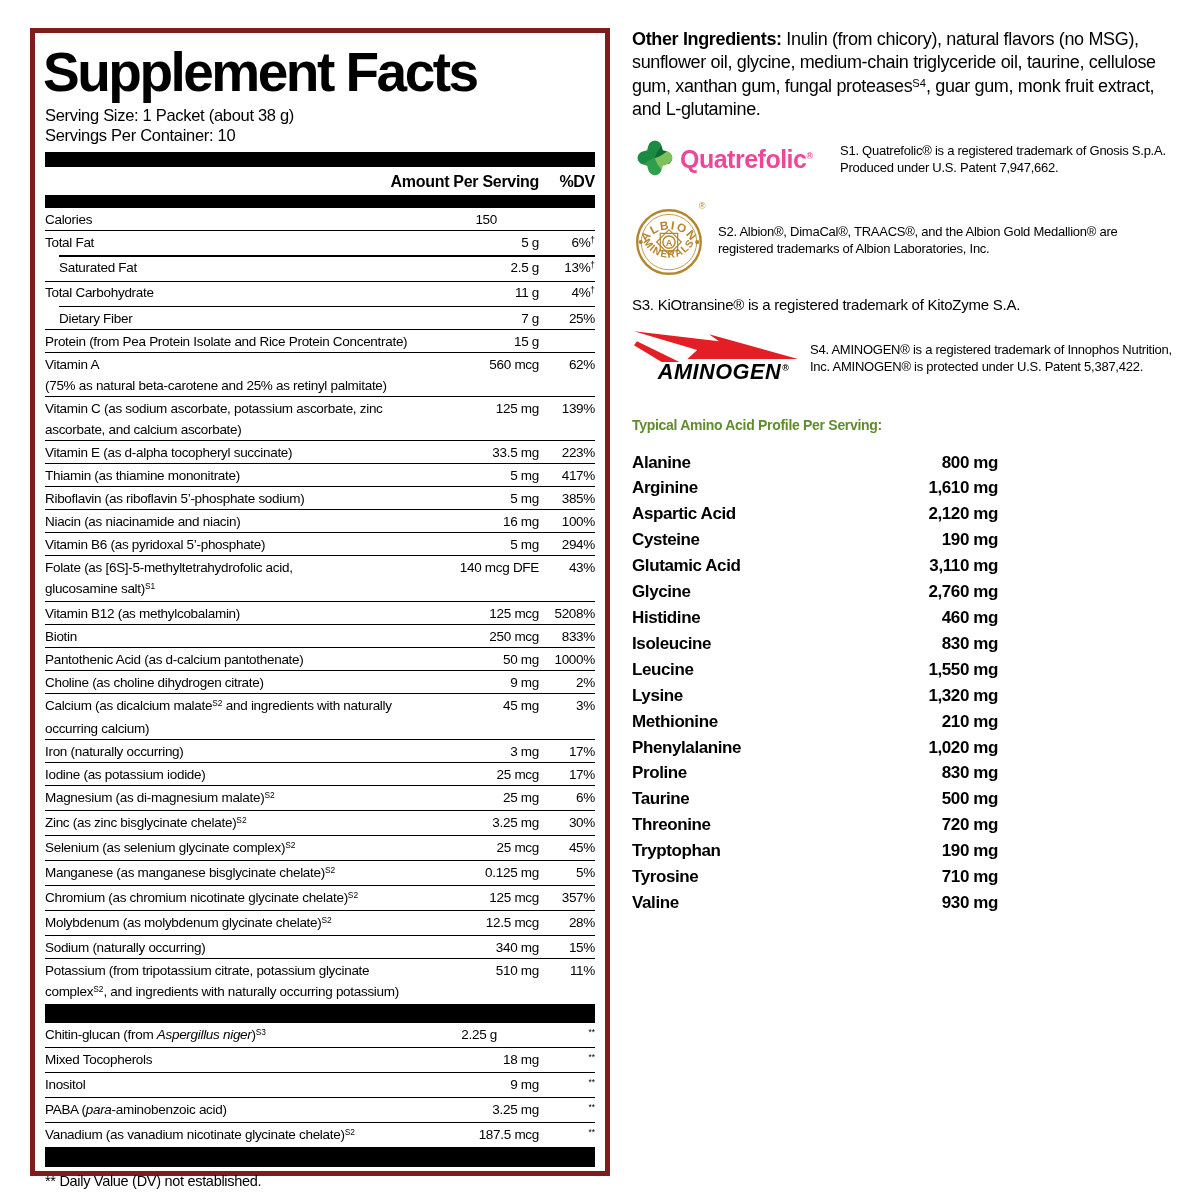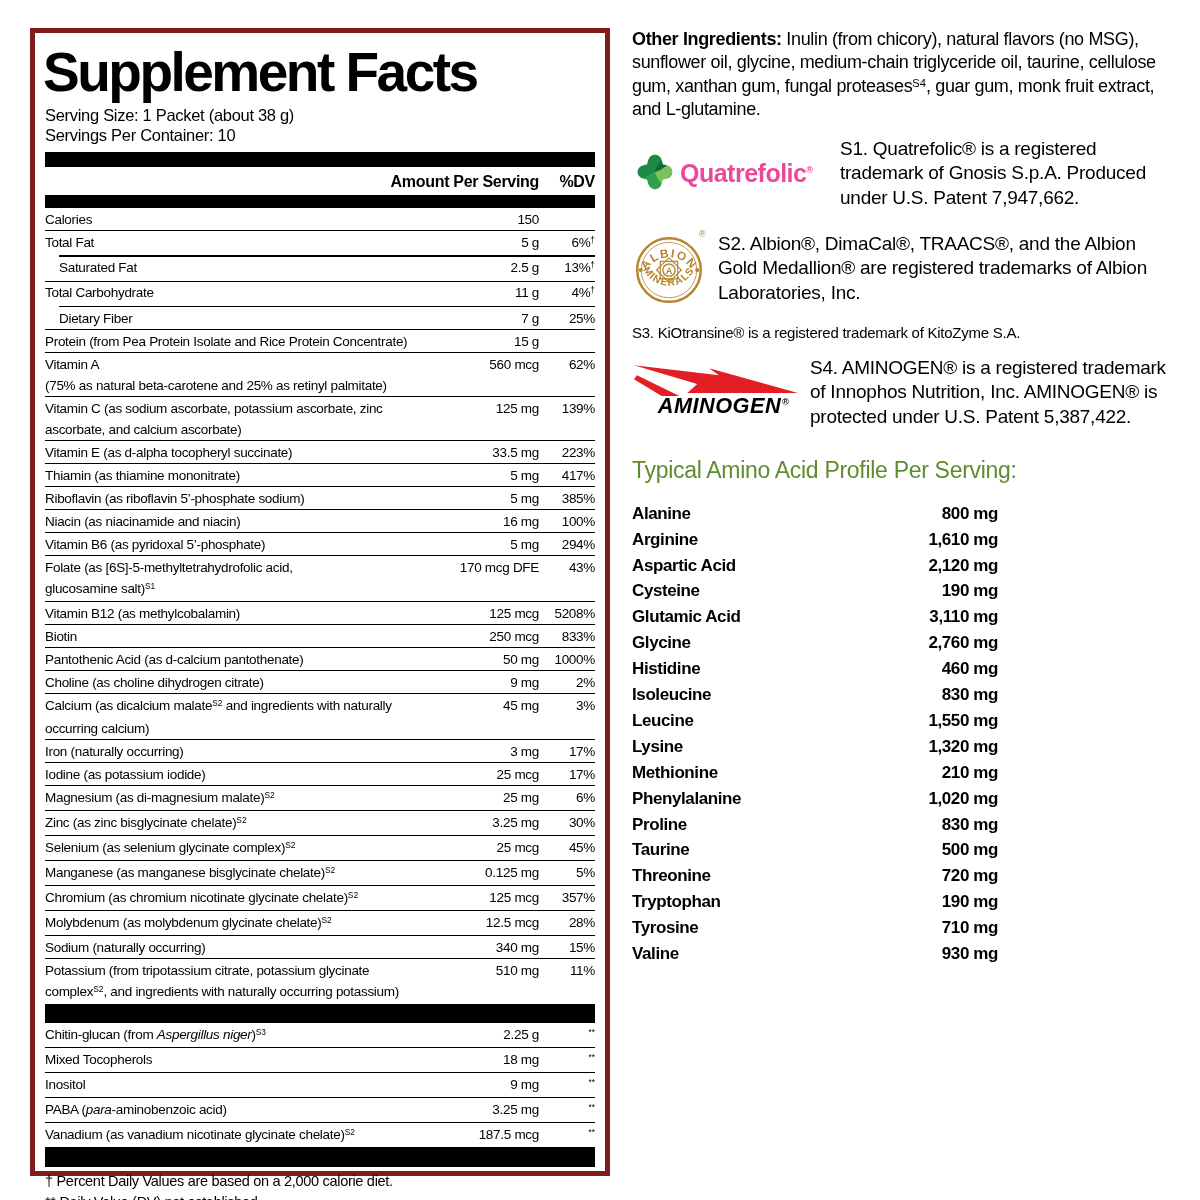--- a/index.html
+++ b/index.html
@@ -18,42 +18,42 @@
   .bar3{height:19px;}
   .bar4{height:20px;}
   .col-head{display:flex;align-items:flex-end;font-weight:bold;font-size:16px;
     letter-spacing:-0.3px;padding:6px 0 4px 0;}
   .col-head .spacer{flex:1;}
   .col-head .amt{text-align:right;}
   .col-head .dv{width:56px;text-align:right;}
 
   .row{display:flex;align-items:flex-start;border-top:1.5px solid #000;
     font-size:13.5px;letter-spacing:-0.3px;line-height:21px;padding:0.5px 0;}
-  .rows-group .row:first-child{border-top:none;}
+  .rows-group .row:first-child{border-top:none;gap:42px;}
   .row.indent{border-top:none;position:relative;padding-top:2px;}
   .row.indent::before{content:"";position:absolute;left:14px;right:0;top:0;height:1.5px;background:#000;}
   .row.indent .row-name{padding-left:14px;}
   .row-name{flex:1;white-space:nowrap;}
   .row-amount{width:118px;text-align:right;white-space:nowrap;}
   .row-dv{width:56px;text-align:right;white-space:nowrap;}
   sup{font-size:62%;vertical-align:baseline;position:relative;top:-0.45em;letter-spacing:0;}
   .footnotes{font-size:14.5px;letter-spacing:-0.3px;line-height:1.45;margin-top:4px;}
 
   
   .right-col{position:absolute;left:632px;top:24px;width:540px;}
   .other-ing{font-size:18px;letter-spacing:-0.35px;line-height:1.3;margin:4px 0 0 0;}
   .tm-block{display:flex;align-items:center;margin-top:15px;}
-  .tm-text{font-size:19px;letter-spacing:-0.25px;line-height:1.3;flex:1;}
+  .tm-text{font-size:13px;letter-spacing:-0.25px;line-height:1.3;flex:1;}
   .s3-line{font-size:15px;letter-spacing:-0.25px;margin-top:12px;}
   .quat-wrap{display:flex;align-items:center;width:208px;flex:none;}
   .quat-word{font-weight:bold;font-size:25px;letter-spacing:-0.5px;color:#ec4899;margin-left:2px;white-space:nowrap;}
   .quat-word sup{font-size:34%;top:-1.1em;}
   .albion-wrap{width:86px;flex:none;}
   .amin-wrap{width:178px;flex:none;}
-  .amino-head{color:#5f8c2d;font-weight:normal;font-size:23px;letter-spacing:-0.3px;margin:27px 0 0 0;}
+  .amino-head{color:#5f8c2d;font-weight:bold;font-size:14px;letter-spacing:-0.3px;margin:27px 0 0 0;}
   .amino-list{margin-top:17px;width:366px;}
   .amino-row{display:flex;justify-content:space-between;font-weight:bold;
     font-size:17px;letter-spacing:-0.4px;line-height:25.9px;}
   .amino-amt{text-align:right;white-space:nowrap;}
 </style>
 </head>
 <body>
 
 <div id="stage">
 
@@ -133,21 +133,21 @@
           <div class="row-amount">16 mg</div>
           <div class="row-dv">100%</div>
         </div>
         <div class="row">
           <div class="row-name">Vitamin B6 (as pyridoxal 5’-phosphate)</div>
           <div class="row-amount">5 mg</div>
           <div class="row-dv">294%</div>
         </div>
         <div class="row">
           <div class="row-name">Folate (as [6S]-5-methyltetrahydrofolic acid,<br>glucosamine salt)<sup>S1</sup></div>
-          <div class="row-amount">170 mcg DFE</div>
+          <div class="row-amount">140 mcg DFE</div>
           <div class="row-dv">43%</div>
         </div>
         <div class="row">
           <div class="row-name">Vitamin B12 (as methylcobalamin)</div>
           <div class="row-amount">125 mcg</div>
           <div class="row-dv">5208%</div>
         </div>
         <div class="row">
           <div class="row-name">Biotin</div>
           <div class="row-amount">250 mcg</div>
@@ -246,21 +246,20 @@
         <div class="row">
           <div class="row-name">Vanadium (as vanadium nicotinate glycinate chelate)<sup>S2</sup></div>
           <div class="row-amount">187.5 mcg</div>
           <div class="row-dv"><sup>**</sup></div>
         </div>
       </div>
 
     <div class="bar bar4"></div>
 
     <div class="footnotes">
-      <div>† Percent Daily Values are based on a 2,000 calorie diet.</div>
       <div>** Daily Value (DV) not established.</div>
     </div>
   </div>
 
   <div class="right-col">
 
     <p class="other-ing"><b>Other Ingredients:</b> Inulin (from chicory), natural flavors (no MSG), sunflower oil, glycine, medium-chain triglyceride oil, taurine, cellulose gum, xanthan gum, fungal proteases<sup>S4</sup>, guar gum, monk fruit extract, and L-glutamine.</p>
 
     <div class="tm-block">
       <div class="quat-wrap">

